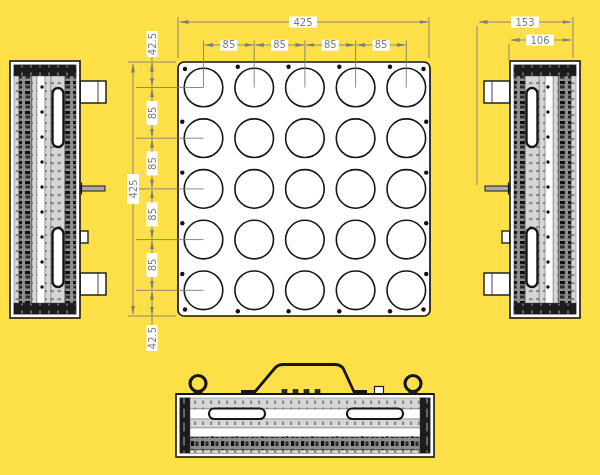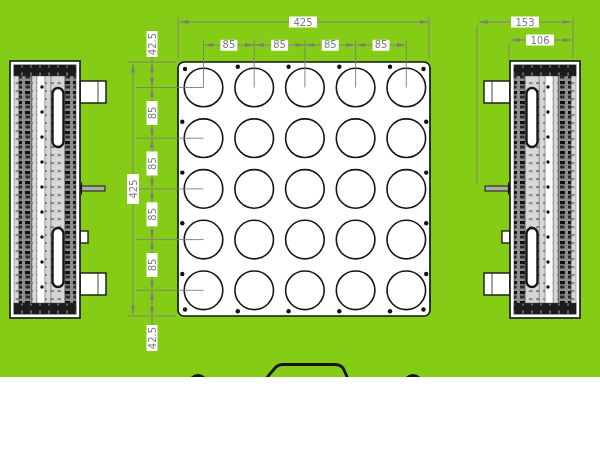--- a/index.html
+++ b/index.html
@@ -1,16 +1,16 @@
 <!DOCTYPE html>
 <html><head>
 <meta charset="utf-8">
 <style>
   html,body{margin:0;padding:0;background:#fff;}
-  .canvas{position:relative;width:600px;height:377px;background:#84cc16;overflow:hidden;}
+  .canvas{position:relative;width:600px;height:475px;background:#fde047;overflow:hidden;}
   .dim{stroke:#7d7d7d;stroke-width:0.9;fill:none;}
   .dimtext{fill:#7d7d7d;font-family:"DejaVu Sans",sans-serif;font-size:10px;}
   .lbg{fill:#ffffff;}
 </style>
 </head>
 <body>
 
 <div class="canvas">
 <svg width="600" height="475" viewBox="0 0 600 475">
   <defs>

